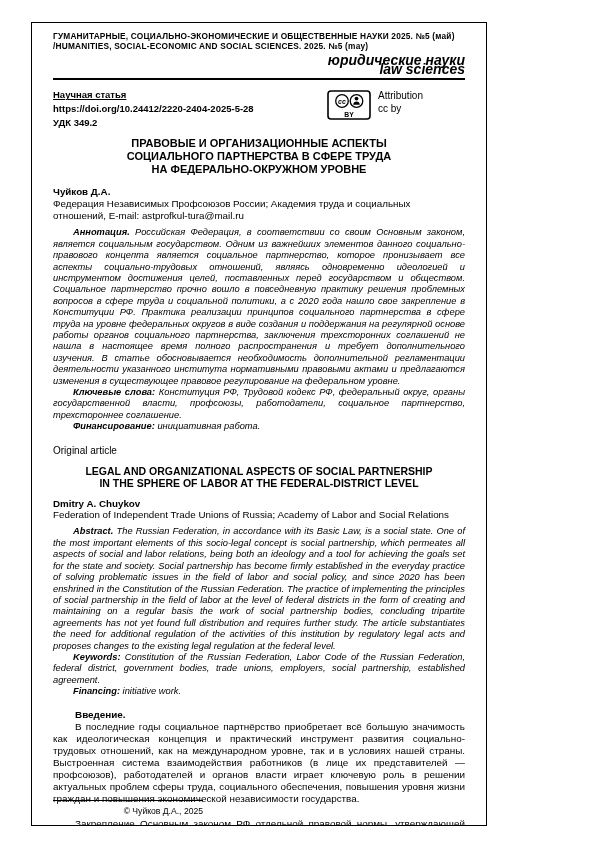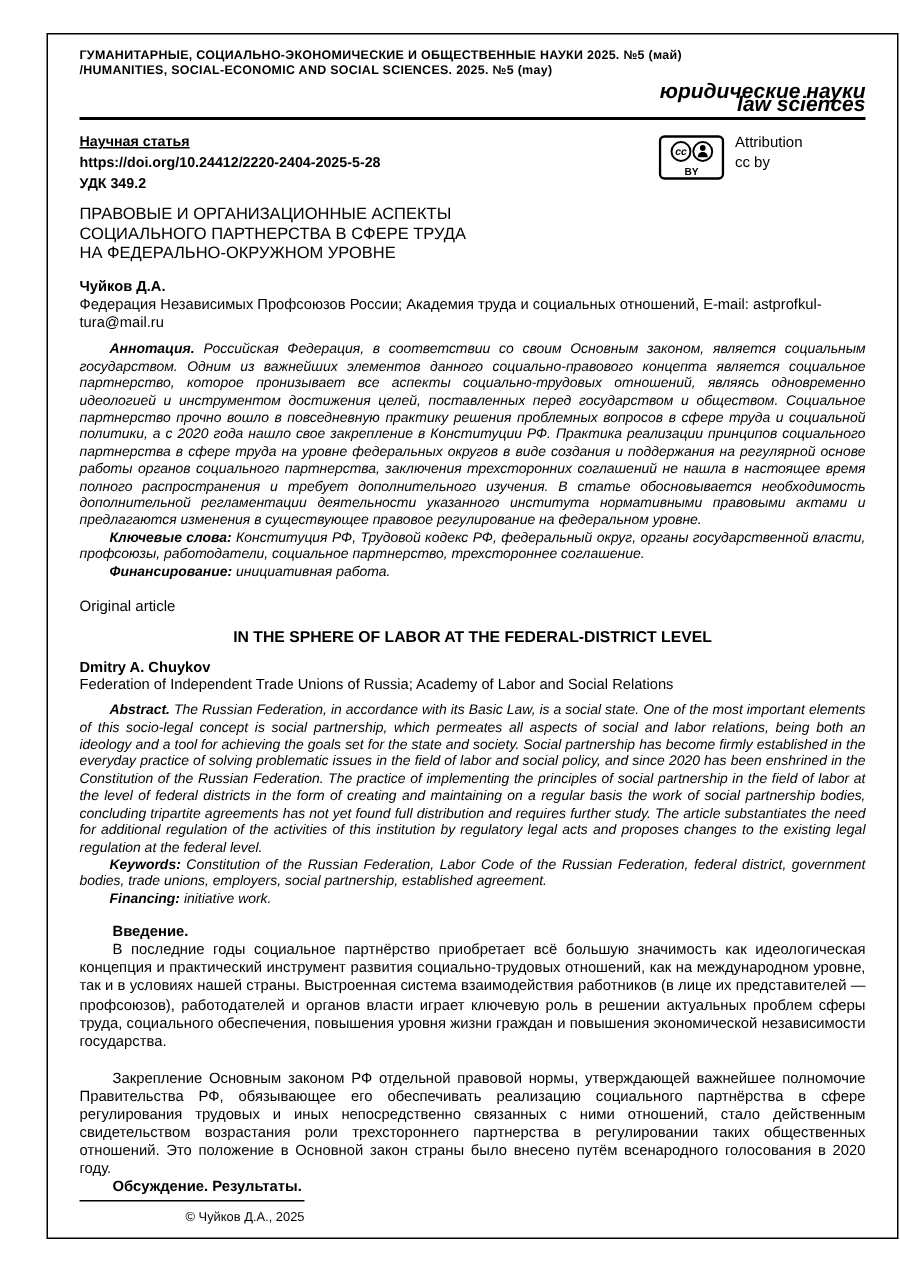--- a/index.html
+++ b/index.html
@@ -2,35 +2,35 @@
 <html><head>
 <meta charset="utf-8">
 <style>
   * { margin: 0; padding: 0; box-sizing: border-box; }
   html, body { background: #ffffff; }
   body {
     width: 600px; height: 848px; position: relative;
     font-family: "Liberation Sans", sans-serif; color: #000;
   }
   .sheet {
-    position: absolute; left: 31px; top: 22px; width: 568px; height: 804px;
+    position: absolute; left: 31px; top: 22px; width: 456px; height: 804px;
     border: 1px solid #000; padding: 9px 21px 2px 21px; overflow: hidden;
   }
   .journal-line { font-size: 8.3px; font-weight: bold; line-height: 9.8px; letter-spacing: 0.2px; }
   .section-labels { text-align: right; font-size: 14px; font-weight: bold; font-style: italic; line-height: 9.8px; margin-top: 4px; }
   .head-rule { border-top: 2.2px solid #000; margin-top: 3px; }
 
   .meta-row { display: flex; justify-content: space-between; margin-top: 9px; }
   .article-type { font-weight: bold; text-decoration: underline; font-size: 9.5px; margin-bottom: 3px; }
   .doi { font-weight: bold; font-size: 9.5px; margin-bottom: 3px; }
   .udc { font-weight: bold; font-size: 9.5px; }
   .license { display: flex; gap: 7px; align-items: flex-start; margin-right: 42px; margin-top: 1px; }
   .license-text { font-size: 10px; line-height: 12.5px; }
 
-  .title-ru { font-weight: normal; font-size: 11px; line-height: 13px; margin-top: 9px; }
+  .title-ru { text-align: center; font-weight: bold; font-size: 11px; line-height: 13px; margin-top: 9px; }
   .title-ru span, .title-en span { display: block; }
   .author { font-weight: bold; font-size: 9.8px; margin-top: 10px; }
   .affiliation { font-size: 9.8px; line-height: 11.6px; margin-top: 1px; }
 
   .abs { font-style: italic; font-size: 9.3px; line-height: 11.4px; text-align: justify; text-indent: 20px; }
   .abs-first { margin-top: 6px; }
   .lead { font-weight: bold; }
 
   .original-article { font-size: 10px; margin-top: 12px; }
   .title-en { text-align: center; font-weight: bold; font-size: 10.5px; line-height: 12.6px; margin-top: 9px; }
@@ -106,20 +106,21 @@
     <span>Конституция РФ, Трудовой кодекс РФ, федеральный округ, органы государственной власти, профсоюзы, работодатели, социальное партнерство, трехстороннее соглашение.</span>
   </p>
   <p class="abs">
     <span class="lead">Финансирование:</span>
     <span>инициативная работа.</span>
   </p>
 
   <div class="original-article">Original article</div>
 
   <h2 class="title-en">
+    <span>LEGAL AND ORGANIZATIONAL ASPECTS OF SOCIAL PARTNERSHIP</span>
     <span>IN THE SPHERE OF LABOR AT THE FEDERAL-DISTRICT LEVEL</span>
   </h2>
 
   <div class="author-en">Dmitry A. Chuykov</div>
   <div class="affiliation-en">Federation of Independent Trade Unions of Russia; Academy of Labor and Social Relations</div>
 
   <p class="abs abs-first">
     <span class="lead">Abstract.</span>
     <span>The Russian Federation, in accordance with its Basic Law, is a social state. One of the most important elements of this socio-legal concept is social partnership, which permeates all aspects of social and labor relations, being both an ideology and a tool for achieving the goals set for the state and society. Social partnership has become firmly established in the everyday practice of solving problematic issues in the field of labor and social policy, and since 2020 has been enshrined in the Constitution of the Russian Federation. The practice of implementing the principles of social partnership in the field of labor at the level of federal districts in the form of creating and maintaining on a regular basis the work of social partnership bodies, concluding tripartite agreements has not yet found full distribution and requires further study. The article substantiates the need for additional regulation of the activities of this institution by regulatory legal acts and proposes changes to the existing legal regulation at the federal level.</span>
   </p>

